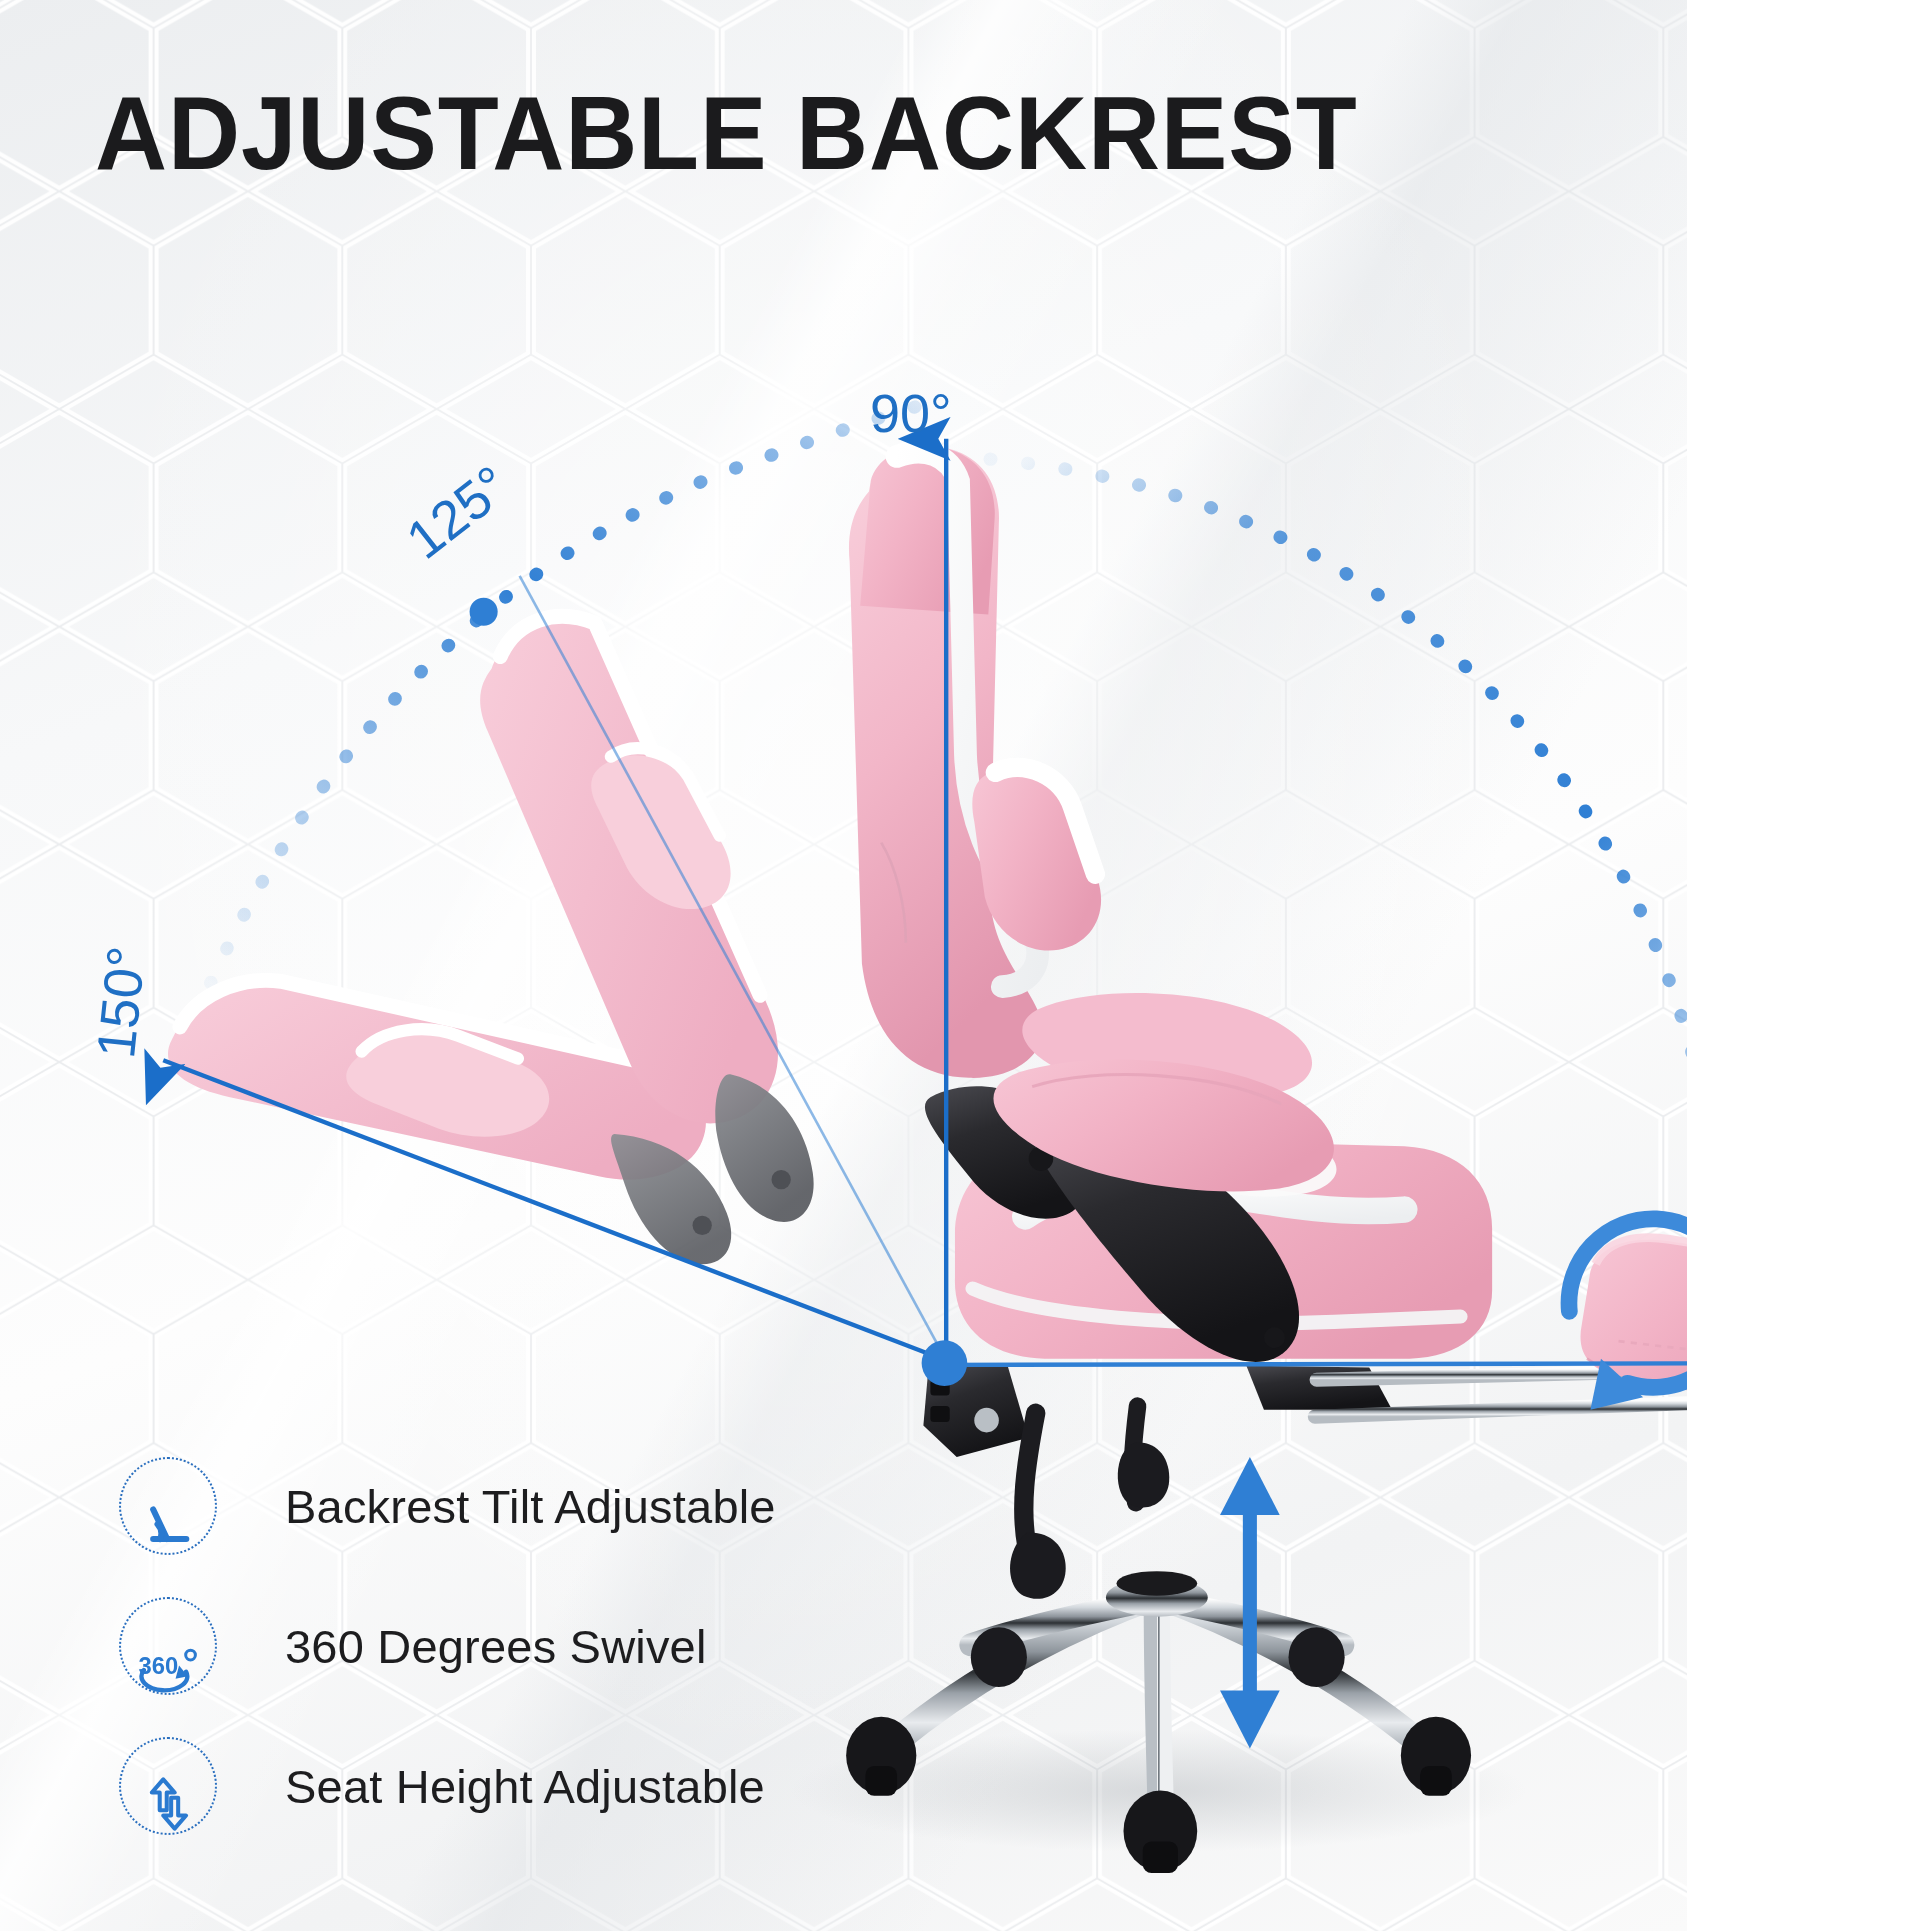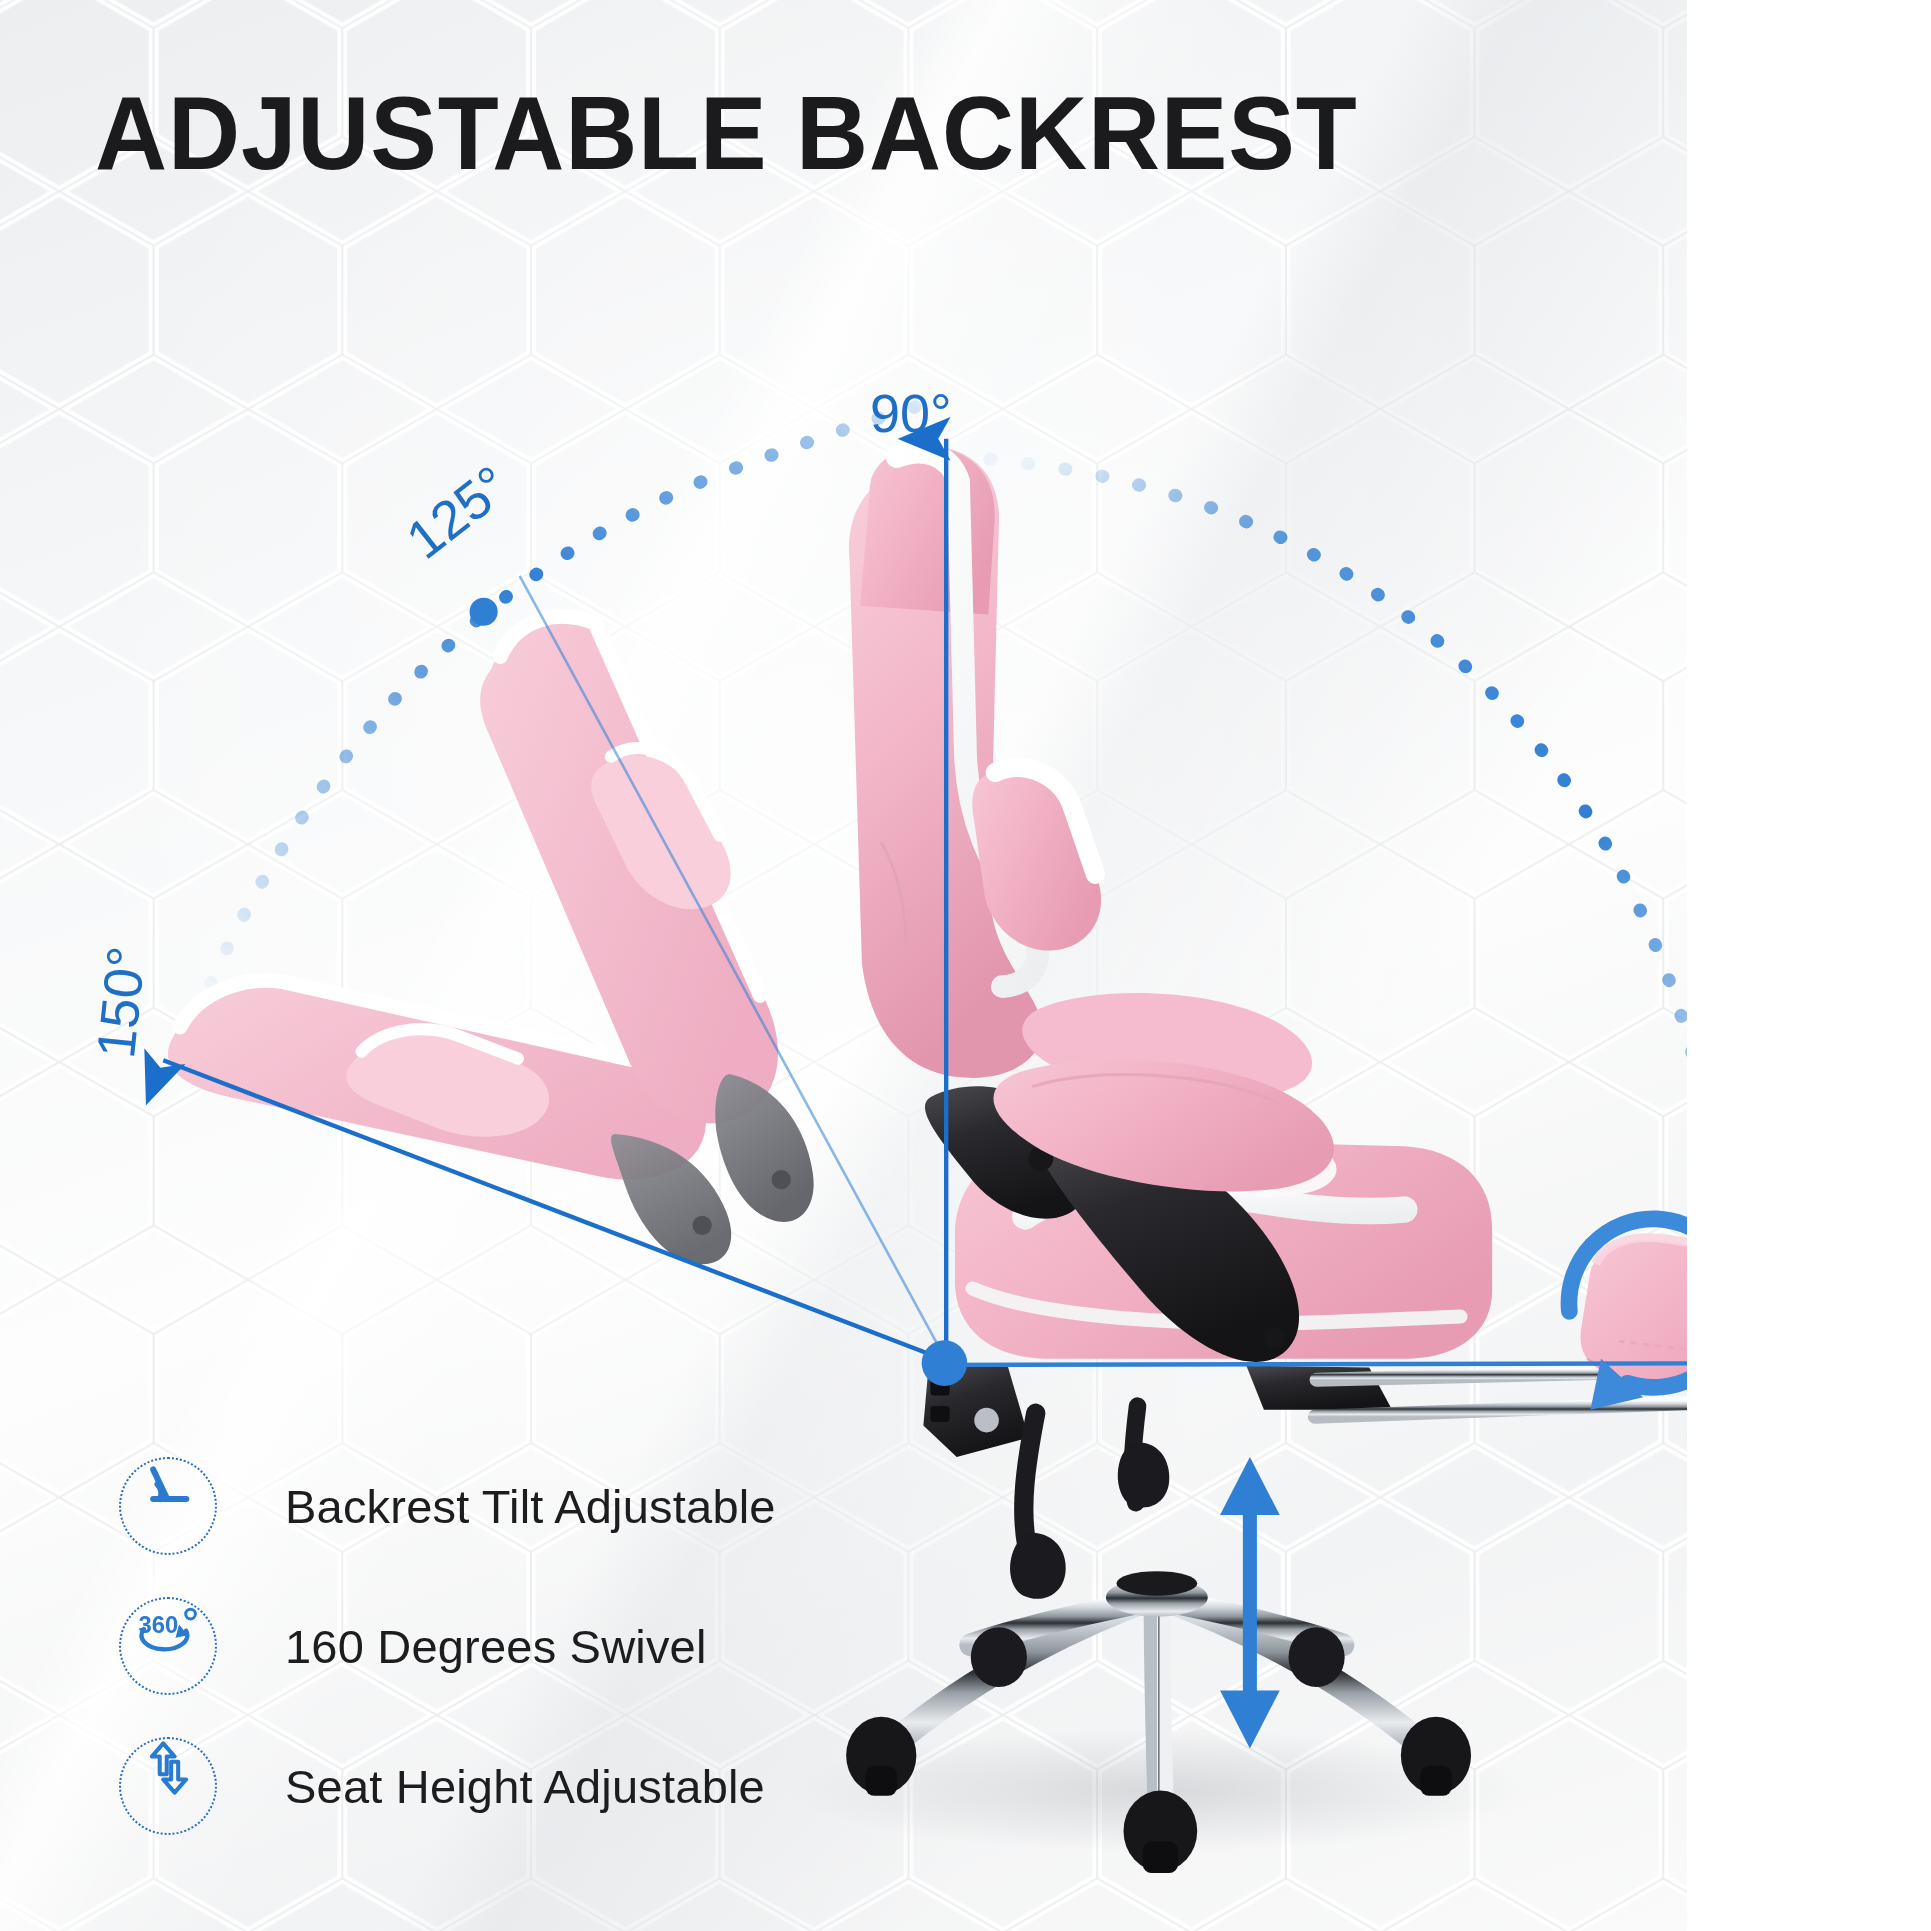--- a/index.html
+++ b/index.html
@@ -79,21 +79,21 @@
     align-items: center;
     height: 140px;
   }
   .feat-icon {
     width: 98px;
     height: 98px;
     flex: 0 0 98px;
     border-radius: 50%;
     border: 2.6px dotted #2a6fbf;
     display: flex;
-    align-items: flex-start;
+    align-items: flex-end;
     justify-content: center;
     box-sizing: border-box;
   }
   .feat-icon svg { display: block; }
   .feat-label {
     margin-left: 68px;
     font-size: 47px;
     color: #1d1d1f;
     letter-spacing: 0.2px;
     font-weight: 400;
@@ -457,21 +457,21 @@
 
     <div class="feat">
       <div class="feat-icon">
         <svg width="67" height="53" viewBox="0 0 76 60" xmlns="http://www.w3.org/2000/svg">
           <text x="4" y="38" font-family="Liberation Sans, sans-serif" font-size="27" font-weight="700" fill="#2a7ad0">360</text>
           <circle cx="63" cy="17" r="5.5" fill="none" stroke="#2a7ad0" stroke-width="3.4"></circle>
           <path d="M10,34 A26,16 0 1 0 58,36" fill="none" stroke="#2a7ad0" stroke-width="5" stroke-linecap="round"></path>
           <path d="M50,29 L60,41 L46,44 Z" fill="#2a7ad0"></path>
         </svg>
       </div>
-      <div class="feat-label">160 Degrees Swivel</div>
+      <div class="feat-label">360 Degrees Swivel</div>
     </div>
 
     <div class="feat">
       <div class="feat-icon">
         <svg width="53" height="58" viewBox="0 0 60 66" xmlns="http://www.w3.org/2000/svg">
           <g fill="none" stroke="#2a7ad0" stroke-width="4.6" stroke-linejoin="round" stroke-linecap="round">
             <path d="M20,40 L20,20 L11,20 L24,5 L37,20 L28,20 L28,40 Z"></path>
             <path d="M33,26 L33,46 L24,46 L37,61 L50,46 L41,46 L41,26 Z"></path>
           </g>
         </svg>

